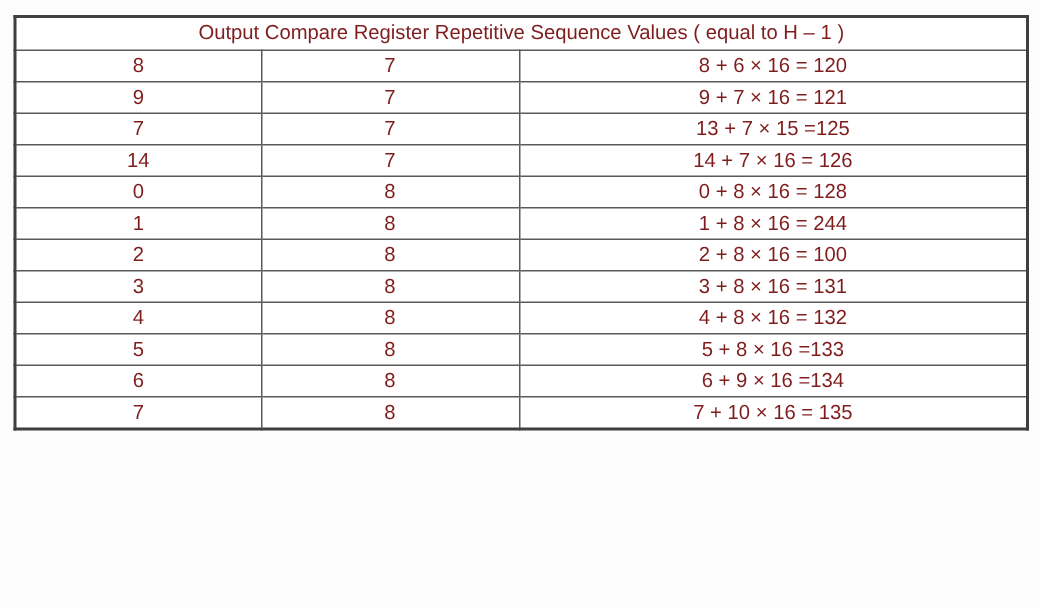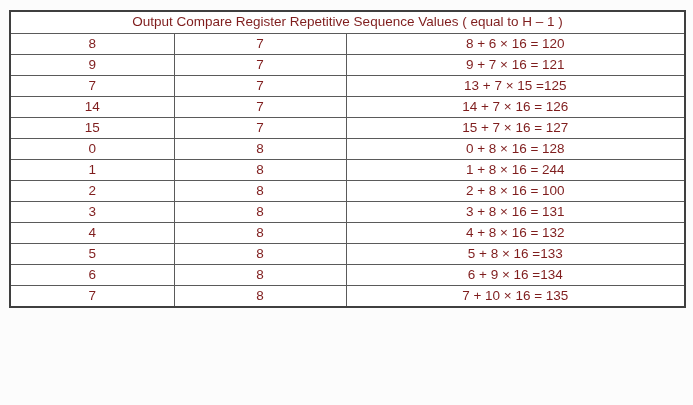--- a/index.html
+++ b/index.html
@@ -67,25 +67,20 @@
         <td>7</td>
         <td>7</td>
         <td>13 + 7 × 15 =125</td>
       </tr>
       <tr>
         <td>14</td>
         <td>7</td>
         <td>14 + 7 × 16 = 126</td>
       </tr>
       <tr>
-        <td>15</td>
-        <td>7</td>
-        <td>15 + 7 × 16 = 127</td>
-      </tr>
-      <tr>
         <td>0</td>
         <td>8</td>
         <td>0 + 8 × 16 = 128</td>
       </tr>
       <tr>
         <td>1</td>
         <td>8</td>
         <td>1 + 8 × 16 = 244</td>
       </tr>
       <tr>

